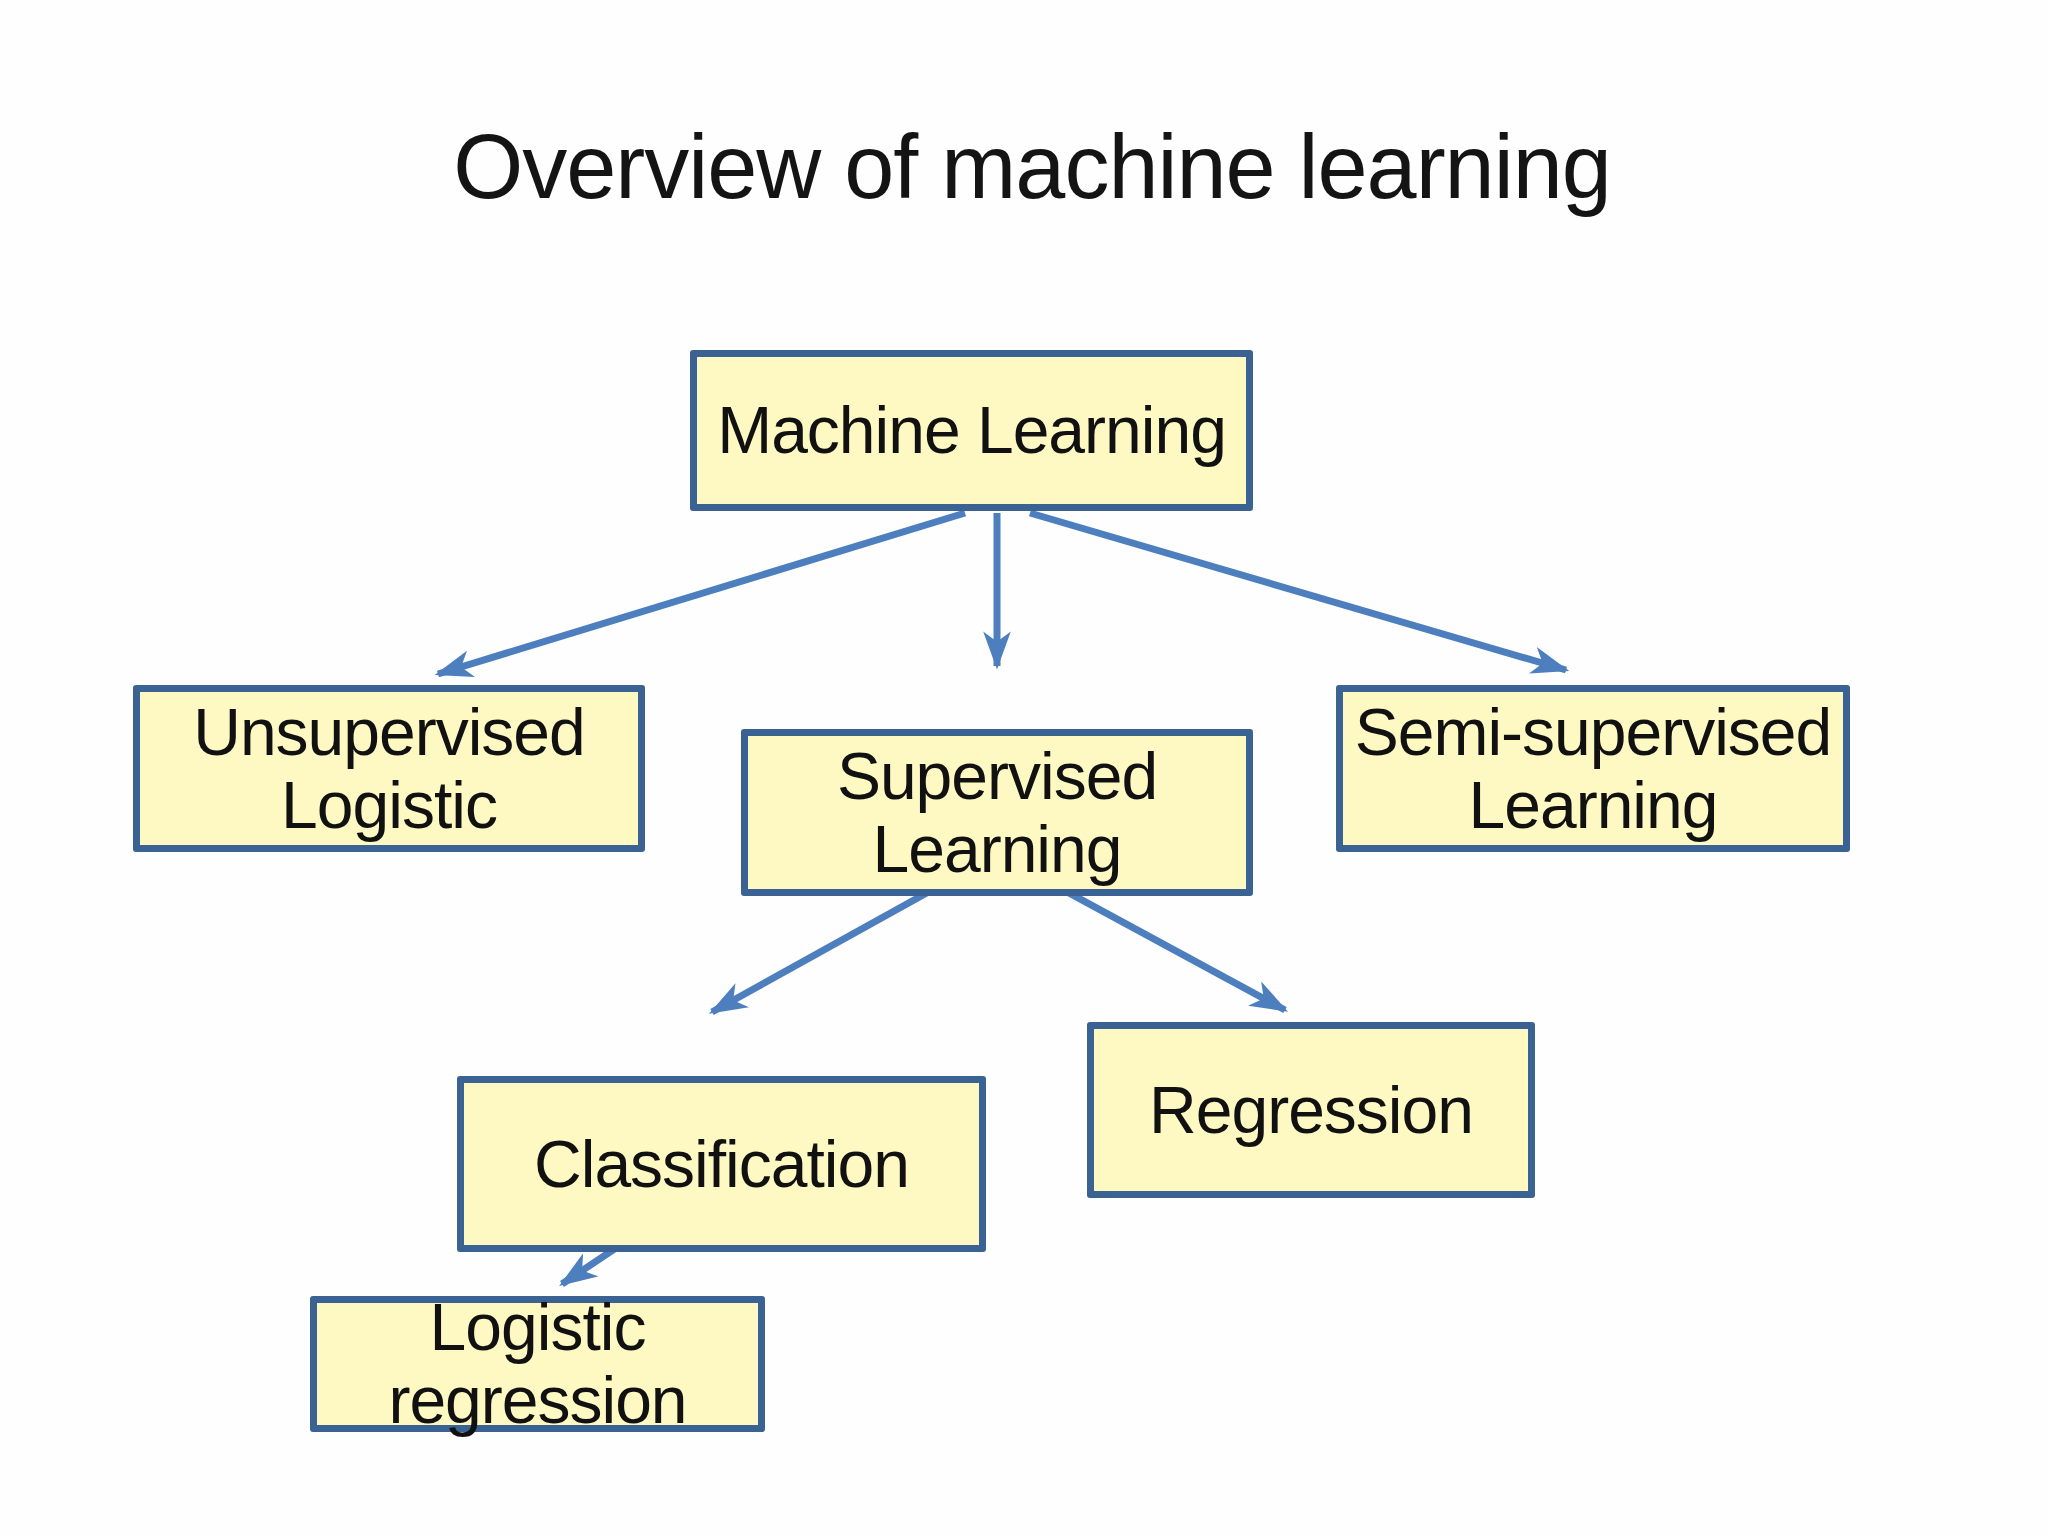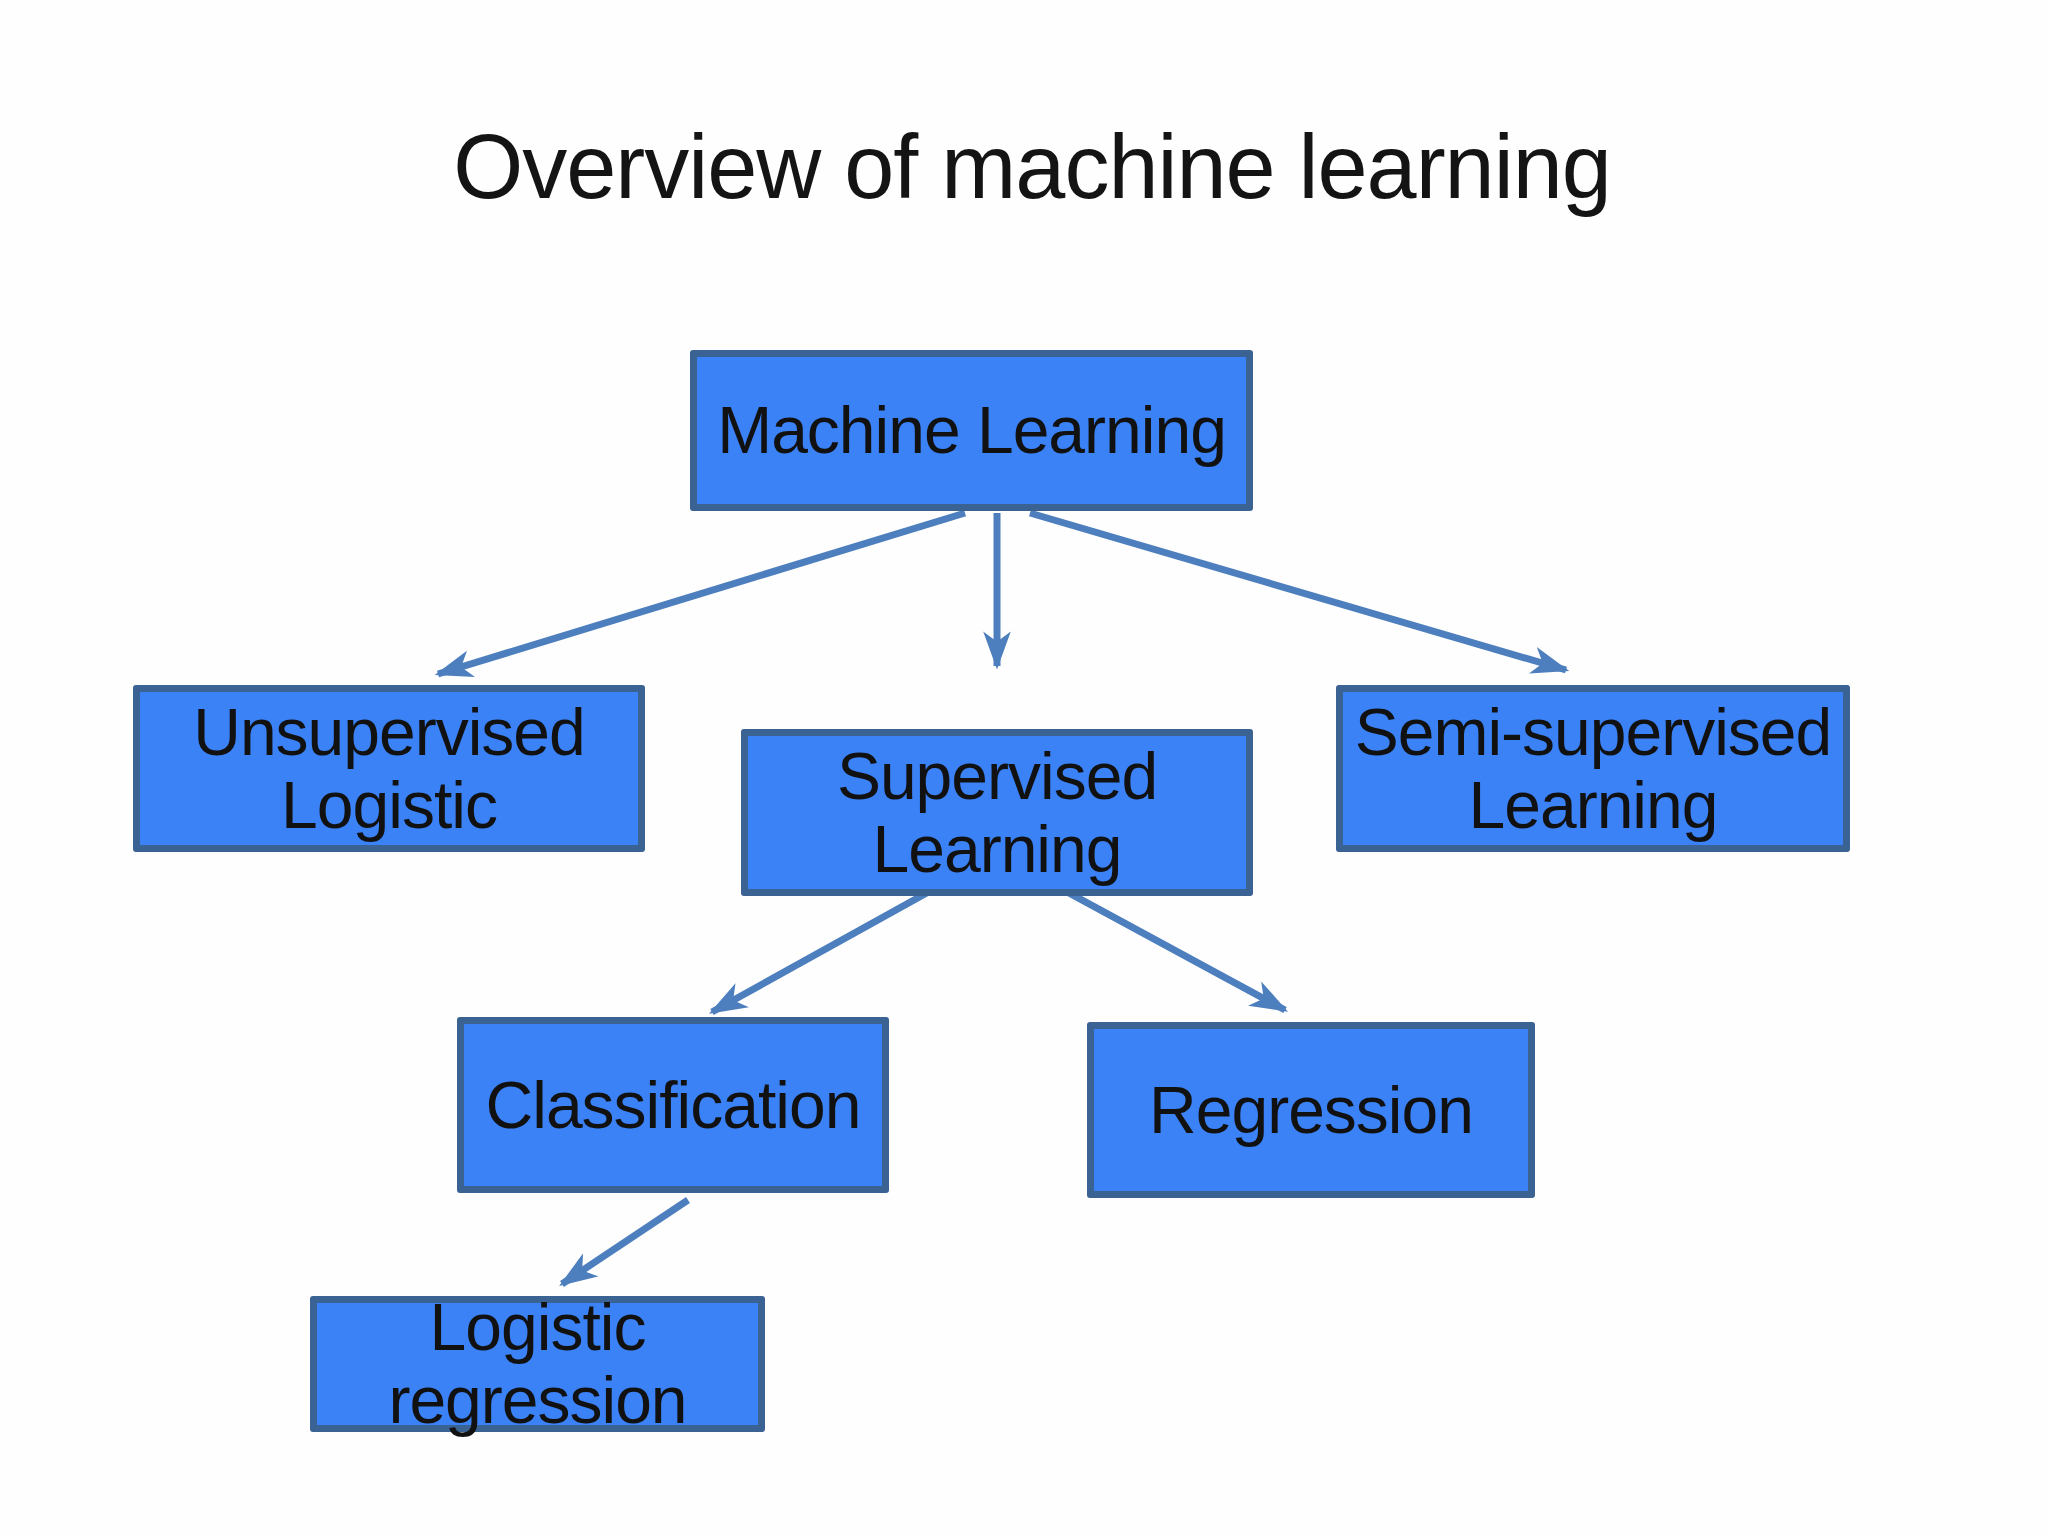--- a/index.html
+++ b/index.html
@@ -33,37 +33,37 @@
     top: 0;
     width: 2048px;
     height: 1536px;
     pointer-events: none;
   }
   .node {
     position: absolute;
     box-sizing: border-box;
     border: 7px solid #3a6292;
     border-radius: 3px;
-    background: #3b82f6;
+    background: #fef9c3;
     display: flex;
     align-items: center;
     justify-content: center;
     text-align: center;
     color: #111111;
     font-size: 66px;
     line-height: 73px;
     letter-spacing: -1px;
     padding: 0 6px;
   }
   
   .node-machine-learning      { left: 690px;  top: 350px;  width: 563px; height: 161px; }
   .node-unsupervised-learning { left: 133px;  top: 685px;  width: 512px; height: 167px; }
   .node-supervised-learning   { left: 741px;  top: 685px;  width: 512px; height: 167px; margin-top: 44px; }
   .node-semi-supervised       { left: 1336px; top: 685px;  width: 514px; height: 167px; }
-  .node-classification        { left: 457px;  top: 1017px; width: 432px; height: 176px; }
+  .node-classification        { left: 457px;  top: 1076px; width: 529px; height: 176px; }
   .node-regression            { left: 1087px; top: 1022px; width: 448px; height: 176px; justify-content: center; }
   .node-logistic-regression   { left: 310px;  top: 1296px; width: 455px; height: 136px; }
   .edge {
     stroke: #4d7ebd;
     stroke-width: 7;
     fill: none;
   }
 </style>
 </head>
 <body>

